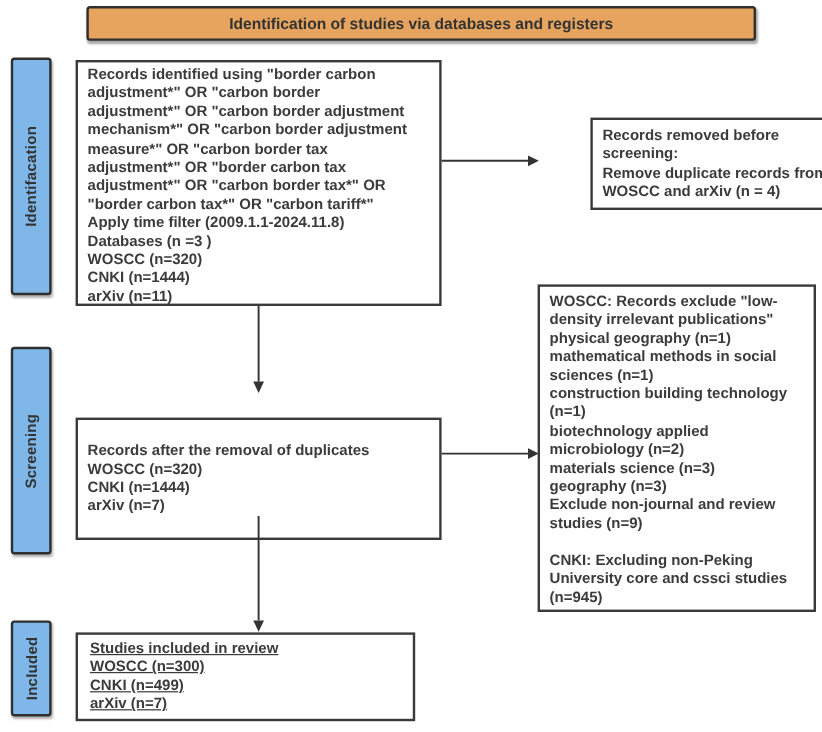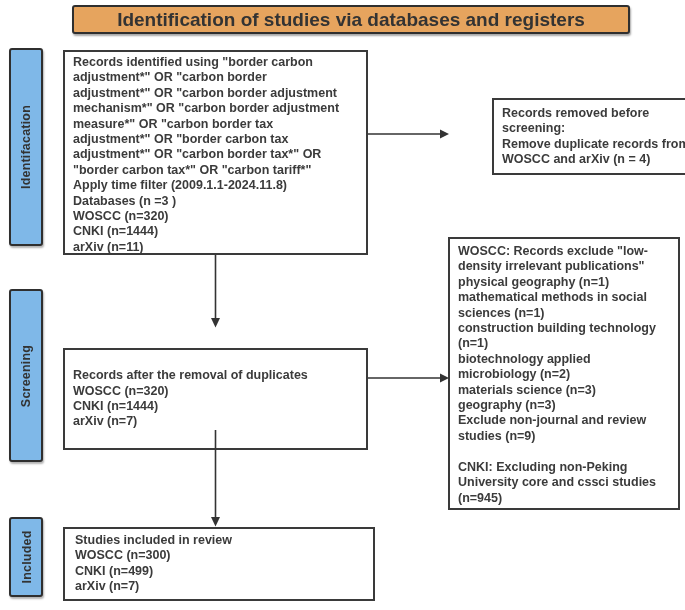--- a/index.html
+++ b/index.html
@@ -24,21 +24,21 @@
     height: 29px;
     box-sizing: border-box;
     background: var(--header-fill, #e6a45e);
     border: 2px solid var(--border, #2f2f2f);
     border-radius: 3px;
     box-shadow: 1px 2px 2px rgba(0,0,0,0.35);
     display: flex;
     align-items: center;
     justify-content: center;
     font-weight: bold;
-    font-size: 19px;
+    font-size: 13px;
     color: #333333;
   }
   .stage {
     position: absolute;
     left: 9px;
     width: 34px;
     box-sizing: border-box;
     background: var(--sidebar-fill, #7fb8e8);
     border: 2px solid var(--border, #2f2f2f);
     border-radius: 3px;
@@ -73,22 +73,23 @@
   .box-identified {
     left: 63px; top: 50px; width: 305px; height: 205px;
     padding: 3px 6px 3px 8px;
   }
   .box-after-duplicates {
     left: 63px; top: 348px; width: 305px; height: 102px;
     display: flex; align-items: center;
     padding: 0 6px 0 8px;
   }
   .box-included {
-    left: 63px; top: 527px; width: 312px; height: 74px;
+    left: 63px; top: 527px; width: 283px; height: 74px;
     padding: 4px 17px 4px 10px;
+    text-decoration: underline;
   }
   .box-removed {
     left: 448px; top: 98px; width: 232px; height: 77px;
     padding: 6px 6px 6px 8px;
     margin-left: 44px;
   }
   .box-excluded {
     left: 448px; top: 237px; width: 232px; height: 273px;
     padding: 5px 6px 5px 8px;
   }

